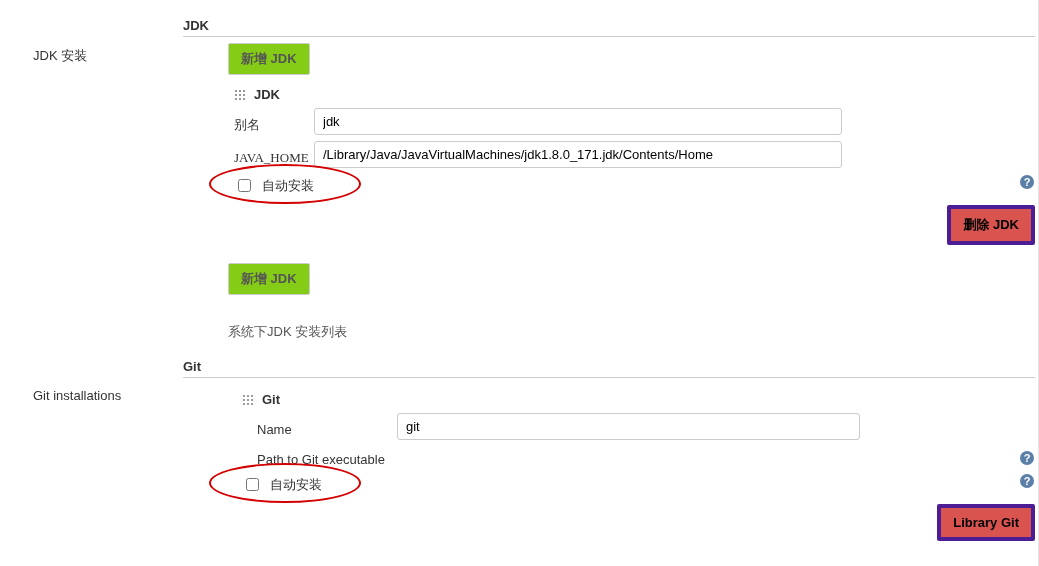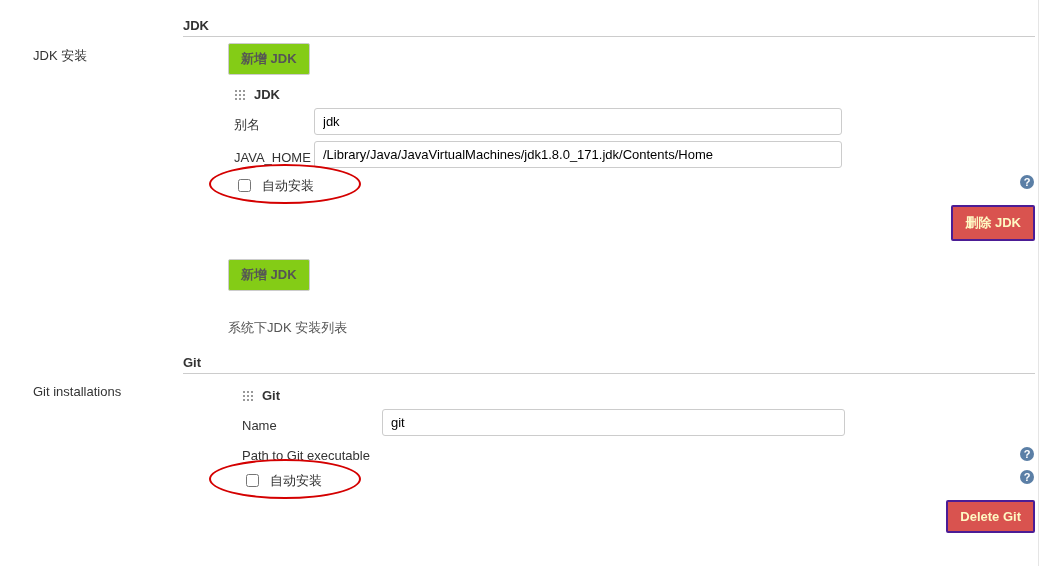--- a/index.html
+++ b/index.html
@@ -2,28 +2,28 @@
 <html><head>
   <meta charset="utf-8">
   <style>
     body { margin:0; padding:0; font-family:Helvetica,Arial,sans-serif; font-size:13px; color:#333; background:#fff; width:1039px; }
     .main { padding:0 4px 20px 20px; }
     .section-heading { font-weight:bold; border-bottom:1px solid #ccc; padding:4px 0 3px 0; margin-top:14px; }
     .row { display:flex; align-items:flex-start; }
     .left-label { width:195px; padding-top:10px; color:#333; }
     .right-area { flex:1; padding-top:6px; position:relative; }
     button.grey { background:#84cc16; border:1px solid #ccc; padding:6px 12px; font-size:13px; font-weight:bold; color:#555; border-radius:2px; cursor:pointer; }
-    button.red { background:#d9534f; border:2px solid #4c1d95; color:#fef9c3; padding:7px 12px; font-size:13px; font-weight:bold; border-radius:2px; cursor:pointer; }
+    button.red { background:#d9534f; border:4px solid #4c1d95; color:#000000; padding:7px 12px; font-size:13px; font-weight:bold; border-radius:2px; cursor:pointer; }
     .del-row { display:flex; justify-content:flex-end; margin-top:10px; }
     .installer { margin-top:12px; }
     .inst-head { display:flex; align-items:center; gap:8px; }
     .grip { width:12px; height:12px; background-image:radial-gradient(#999 1px,transparent 1px); background-size:4px 4px; }
     .inst-title { font-weight:bold; }
-    .label-col { width:80px; padding-top:6px; }
-    .label-col2 { width:140px; padding-top:6px; }
+    .label-col { width:80px; padding-top:6px;font-family:Liberation Serif, serif; }
+    .label-col2 { width:140px; padding-top:6px;margin-left:15px; }
     .field-row { display:flex; align-items:center; margin-top:6px; }
     input[type=text] { border:1px solid #ccc; padding:5px 8px; font-size:13px; border-radius:3px; }
     .wide1 { width:510px; }
     .wide2 { width:445px; }
     .auto-row { margin-top:8px; position:relative; }
     .auto-inner { display:inline-flex; align-items:center; gap:8px; margin-left:6px; }
     .ellipse { position:absolute; border:2px solid #d40000; border-radius:50%; pointer-events:none; }
     .help { position:absolute; cursor:pointer; }
     .help svg { width:16px; height:16px; display:block; }
     .caption { margin-top:28px; color:#555; }
@@ -117,19 +117,19 @@
           </span>
           <span class="help" style="right:0; top:-2px;">
             <svg viewBox="0 0 16 16">
                 <circle cx="8" cy="8" r="7" fill="#5b7fa6"></circle>
                 <text x="8" y="12" text-anchor="middle" font-size="11" font-weight="bold" fill="#fff">?</text>
               </svg>
           </span>
         </div>
 
         <div class="del-row">
-          <button class="red">Delete Git</button>
+          <button class="red">Library Git</button>
         </div>
       </div>
       <div class="spacer"></div>
     </div>
   </div>
 </div>
 
 </body></html>

